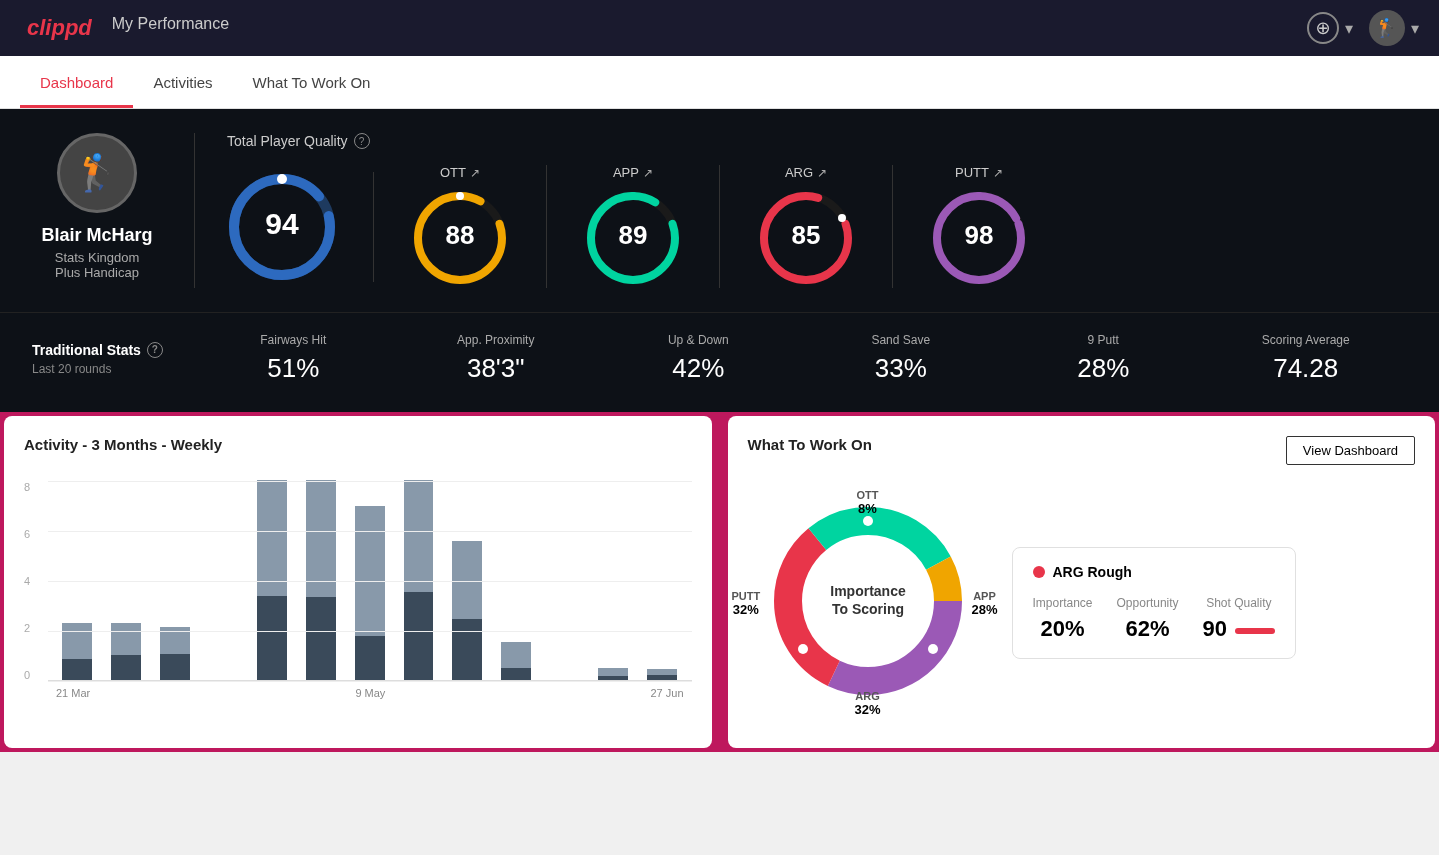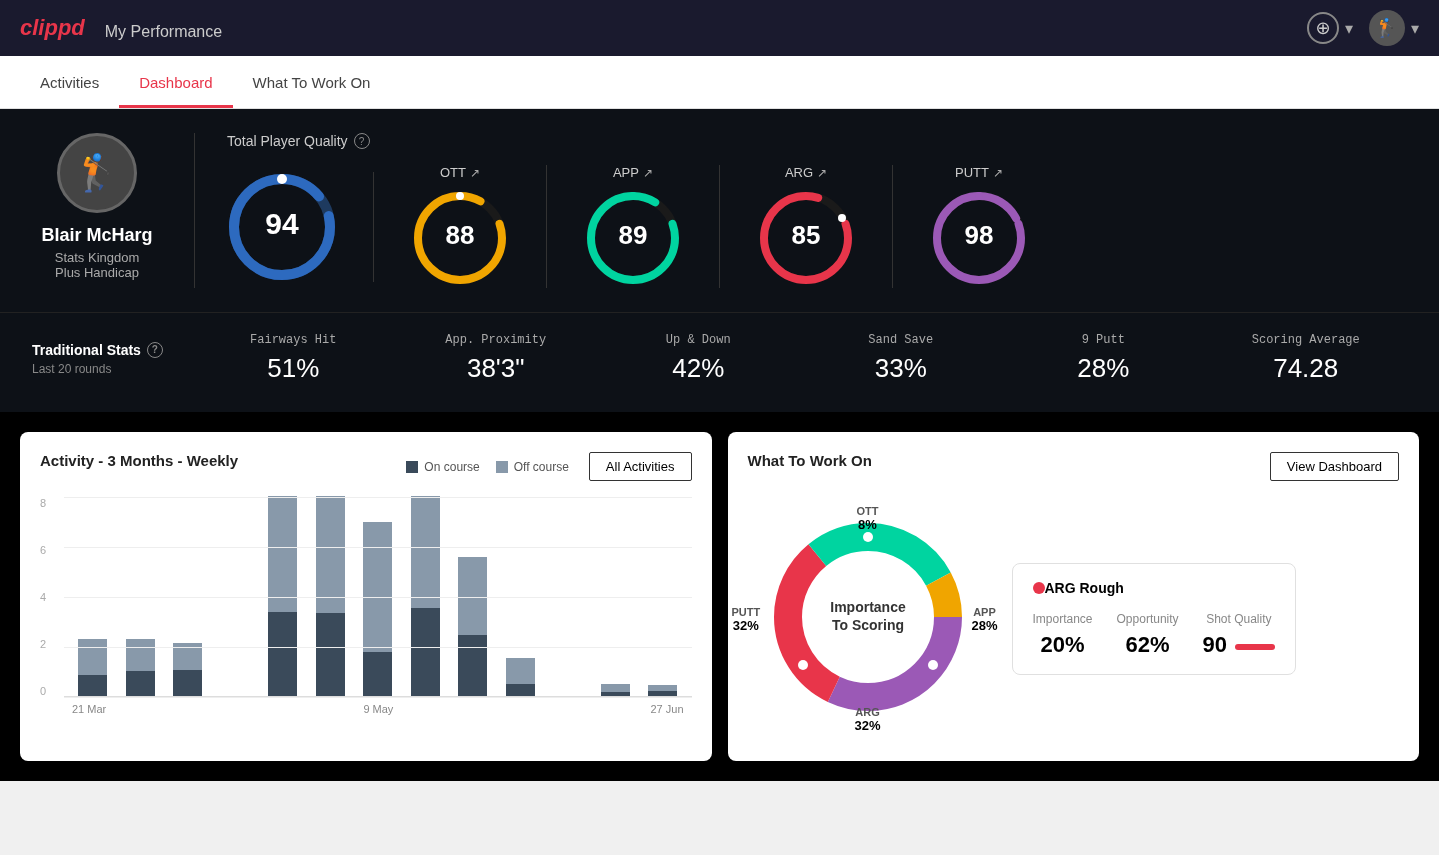--- a/index.html
+++ b/index.html
@@ -10,21 +10,21 @@
       background: #1a1a2e;
       height: 56px;
       display: flex;
       align-items: center;
       padding: 0 20px;
       justify-content: space-between;
     }
     .logo { display: flex; align-items: center; gap: 8px; }
     .logo-text { color: #e8354a; font-size: 22px; font-weight: bold; font-style: italic; }
     .top-bar-title { color: #ccc; font-size: 16px; margin-left: 20px; }
-    .top-bar-left { display: flex; align-items: flex-end; }
+    .top-bar-left { display: flex; align-items: flex-start; margin-left: 7px; }
     .top-bar-right { display: flex; align-items: center; gap: 16px; }
     .add-btn { width: 32px; height: 32px; border-radius: 50%; border: 2px solid #888; color: #ccc; display: flex; align-items: center; justify-content: center; cursor: pointer; font-size: 18px; background: transparent; }
     .avatar-btn { width: 36px; height: 36px; border-radius: 50%; background: #555; display: flex; align-items: center; justify-content: center; cursor: pointer; overflow: hidden; }
     .top-bar-right-group { display: flex; align-items: center; gap: 6px; color: #ccc; cursor: pointer; }
 
     
     .nav-tabs {
       background: #fff;
       border-bottom: 1px solid #e0e0e0;
       display: flex;
@@ -89,29 +89,29 @@
       padding: 20px 32px 28px;
       border-top: 1px solid #222;
       display: flex;
       align-items: center;
       gap: 0;
     }
     .trad-label { min-width: 160px; }
     .trad-label-title { font-size: 14px; font-weight: 600; display: flex; align-items: center; gap: 6px; }
     .trad-label-sub { font-size: 12px; color: #888; margin-top: 4px; }
     .trad-stat { text-align: center; flex: 1; }
-    .trad-stat-name { font-size: 12px; color: #aaa; margin-bottom: 6px; font-family: Liberation Mono, monospace; }
+    .trad-stat-name { font-size: 12px; color: #aaa; margin-bottom: 6px; }
     .trad-stat-value { font-size: 26px; font-weight: 300; }
 
     
     .main-content {
       display: flex;
       gap: 16px;
-      padding: 20px;
-      background: #000000;
+      padding: 4px;
+      background: #be185d;
       min-height: 340px;
     }
 
     
     .card {
       background: #fff;
       border-radius: 8px;
       padding: 20px;
       flex: 1;
     }
@@ -140,21 +140,21 @@
 
     .work-on-content { display: flex; align-items: center; gap: 24px; }
 
     
     .arg-info {
       border: 1px solid #e0e0e0;
       border-radius: 8px;
       padding: 16px 20px;
       min-width: 280px;
     }
-    .arg-info-title { display: flex; align-items: center; font-size: 14px; font-weight: 600; margin-bottom: 16px; }
+    .arg-info-title { display: flex; align-items: center; gap: 8px; font-size: 14px; font-weight: 600; margin-bottom: 16px; }
     .arg-dot { width: 12px; height: 12px; border-radius: 50%; background: #e8354a; }
     .arg-metrics { display: flex; gap: 24px; }
     .arg-metric { text-align: center; }
     .arg-metric-label { font-size: 12px; color: #888; margin-bottom: 6px; }
     .arg-metric-value { font-size: 22px; font-weight: bold; }
     .arg-metric-bar { width: 40px; height: 6px; background: #e8354a; border-radius: 3px; margin: 4px auto 0; }
   </style>
 </head>
 <body>
 
@@ -173,22 +173,22 @@
     <div class="top-bar-right-group">
       <div class="avatar-btn">
         <span style="font-size:18px;">🏌️</span>
       </div>
       <span style="color:#aaa;">▾</span>
     </div>
   </div>
 </div>
 
 <div class="nav-tabs">
+  <div class="nav-tab active">Dashboard</div>
   <div class="nav-tab">Activities</div>
-  <div class="nav-tab active">Dashboard</div>
   <div class="nav-tab">What To Work On</div>
 </div>
 
 <div class="hero">
   <div class="hero-inner">
 
     <div class="profile-section">
       <div class="avatar-circle">
         <span style="font-size:36px;">🏌️</span>
       </div>
@@ -302,33 +302,20 @@
     <div class="trad-stat-name">Scoring Average</div>
     <div class="trad-stat-value">74.28</div>
   </div>
 </div>
 
 <div class="main-content">
 
   <div class="card">
     <div class="chart-header">
       <span class="card-title">Activity - 3 Months - Weekly</span>
-      <div style="display:flex;align-items:center;gap:20px;">
-        <div class="legend">
-          <div class="legend-item">
-            <div class="legend-dot" style="background:#3a4a5a;"></div>
-            <span>On course</span>
-          </div>
-          <div class="legend-item">
-            <div class="legend-dot" style="background:#8899aa;"></div>
-            <span>Off course</span>
-          </div>
-        </div>
-        <button class="all-activities-btn">All Activities</button>
-      </div>
     </div>
 
     <div class="chart-wrapper">
 
       <div class="y-axis">
         <span class="y-label">8</span>
         <span class="y-label">6</span>
         <span class="y-label">4</span>
         <span class="y-label">2</span>
         <span class="y-label">0</span>

